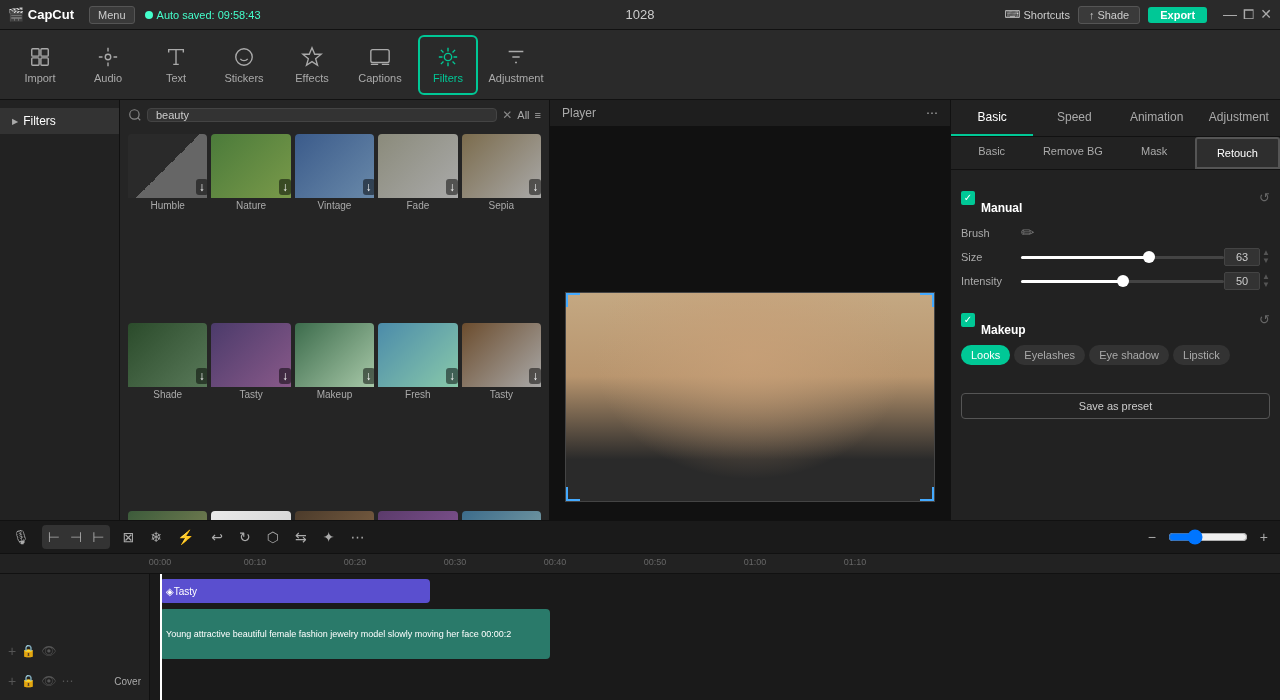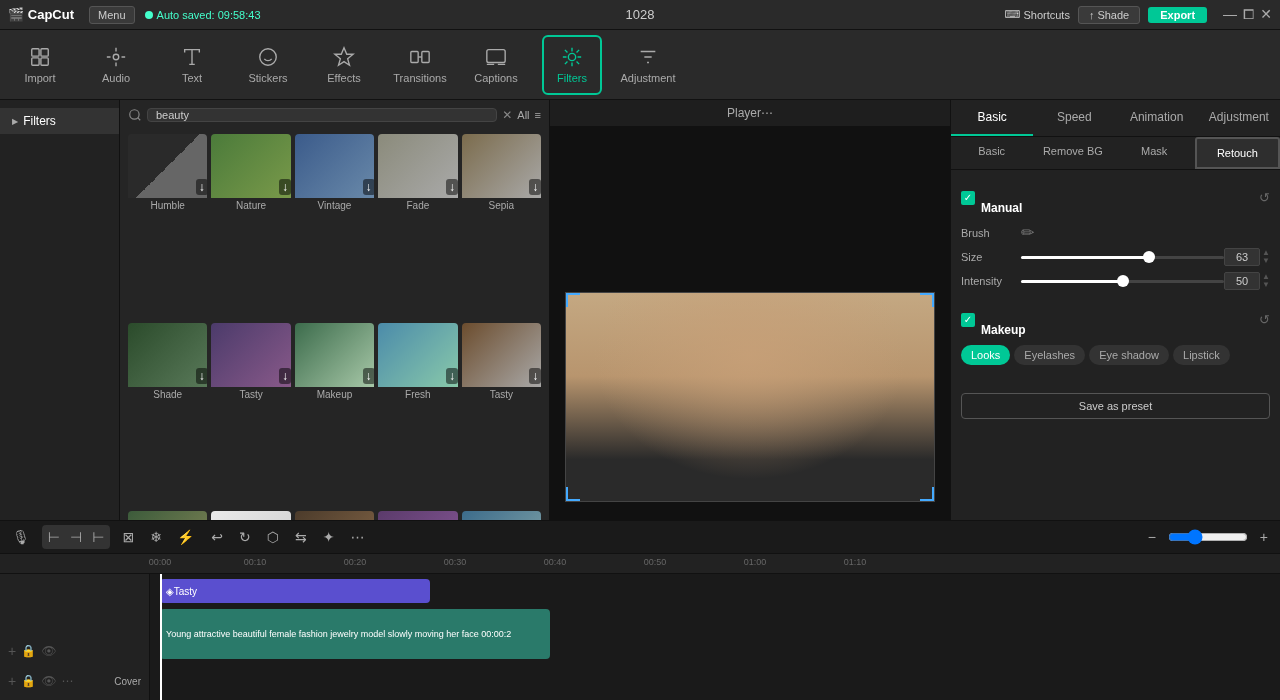--- a/index.html
+++ b/index.html
@@ -18,21 +18,21 @@
     #top-right { margin-left: auto; display: flex; align-items: center; gap: 8px; }
     #shortcuts-btn { color: #ccc; font-size: 11px; cursor: pointer; display: flex; align-items: center; gap: 3px; }
     #share-btn { background: #3a3a3a; border: 1px solid #555; color: #ccc; padding: 2px 10px; border-radius: 3px; cursor: pointer; font-size: 11px; display: flex; align-items: center; gap: 3px; }
     #export-btn { background: #00c896; border: none; color: #fff; padding: 2px 12px; border-radius: 3px; cursor: pointer; font-size: 11px; font-weight: bold; }
     #win-controls { display: flex; gap: 6px; margin-left: 8px; }
     #win-controls span { cursor: pointer; color: #aaa; font-size: 14px; }
 
     
     #icon-toolbar {
       display: flex; align-items: center; background: #2a2a2a; height: 70px;
-      border-bottom: 1px solid #111; padding: 0 10px; gap: 16px;
+      border-bottom: 1px solid #111; padding: 0 10px; gap: 8px;
     }
     .tool-item {
       display: flex; flex-direction: column; align-items: center; justify-content: center;
       width: 60px; height: 60px; cursor: pointer; border-radius: 6px; gap: 4px;
       color: #aaa; font-size: 11px;
     }
     .tool-item.active { color: #00c896; border: 2px solid #00c896; }
     .tool-item svg { width: 22px; height: 22px; }
 
     
@@ -50,21 +50,21 @@
     #filter-search input { flex: 1; background: #333; border: 1px solid #444; color: #ccc; padding: 4px 8px; border-radius: 4px; font-size: 11px; outline: none; }
     #filter-top-right { display: flex; align-items: center; gap: 5px; color: #aaa; font-size: 11px; }
     #filter-grid { display: grid; grid-template-columns: repeat(5, 1fr); gap: 4px; padding: 4px 8px; overflow-y: auto; flex: 1; }
     .filter-card { display: flex; flex-direction: column; align-items: center; cursor: pointer; border-radius: 4px; overflow: hidden; }
     .filter-thumb { width: 86px; height: 64px; background: #444; border-radius: 4px; position: relative; display: flex; align-items: center; justify-content: center; overflow: hidden; }
     .filter-thumb .dl-icon { position: absolute; bottom: 3px; right: 3px; color: #fff; font-size: 12px; background: rgba(0,0,0,0.5); border-radius: 3px; padding: 1px 3px; }
     .filter-name { font-size: 10px; color: #aaa; padding: 2px 0; text-align: center; }
 
     
     #player-area { flex: 1; background: #1e1e1e; display: flex; flex-direction: column; }
-    #player-header { display: flex; align-items: center; justify-content: center; padding: 6px 12px; border-bottom: 1px solid #111; }
+    #player-header { display: flex; align-items: center; justify-content: space-between; padding: 6px 12px; border-bottom: 1px solid #111; }
     #player-title { color: #aaa; font-size: 12px; }
     #player-content { flex: 1; display: flex; align-items: center; justify-content: center; position: relative; background: #111; }
     #video-preview { width: 370px; height: 210px; background: #8b7355; position: relative; border: 1px solid #444; overflow: hidden; }
     .corner-handle { position: absolute; width: 14px; height: 14px; border: 2px solid #4af; }
     .corner-handle.tl { top: 0; left: 0; border-right: none; border-bottom: none; }
     .corner-handle.tr { top: 0; right: 0; border-left: none; border-bottom: none; }
     .corner-handle.bl { bottom: 0; left: 0; border-right: none; border-top: none; }
     .corner-handle.br { bottom: 0; right: 0; border-left: none; border-top: none; }
     #player-controls { display: flex; align-items: center; padding: 6px 12px; gap: 8px; border-top: 1px solid #111; }
     #time-display { color: #4fc; font-size: 11px; }
@@ -224,28 +224,20 @@
         <circle cx="12" cy="12" r="9"></circle>
         <path d="M8 14s1.5 2 4 2 4-2 4-2M9 9h.01M15 9h.01"></path>
       </svg>
     <span>Stickers</span>
   </div>
   <div class="tool-item">
     <svg viewBox="0 0 24 24" fill="none" stroke="currentColor" stroke-width="1.5">
         <polygon points="12,2 15,9 22,9 16,14 18,21 12,17 6,21 8,14 2,9 9,9"></polygon>
       </svg>
     <span>Effects</span>
-  </div>
-  <div class="tool-item">
-    <svg viewBox="0 0 24 24" fill="none" stroke="currentColor" stroke-width="1.5">
-        <rect x="2" y="6" width="8" height="12" rx="1"></rect>
-        <rect x="14" y="6" width="8" height="12" rx="1"></rect>
-        <path d="M10 12h4"></path>
-      </svg>
-    <span>Transitions</span>
   </div>
   <div class="tool-item">
     <svg viewBox="0 0 24 24" fill="none" stroke="currentColor" stroke-width="1.5">
         <rect x="2" y="4" width="20" height="14" rx="2"></rect>
         <path d="M2 20h8M14 20h8"></path>
       </svg>
     <span>Captions</span>
   </div>
   <div class="tool-item active">
     <svg viewBox="0 0 24 24" fill="none" stroke="currentColor" stroke-width="1.5">

